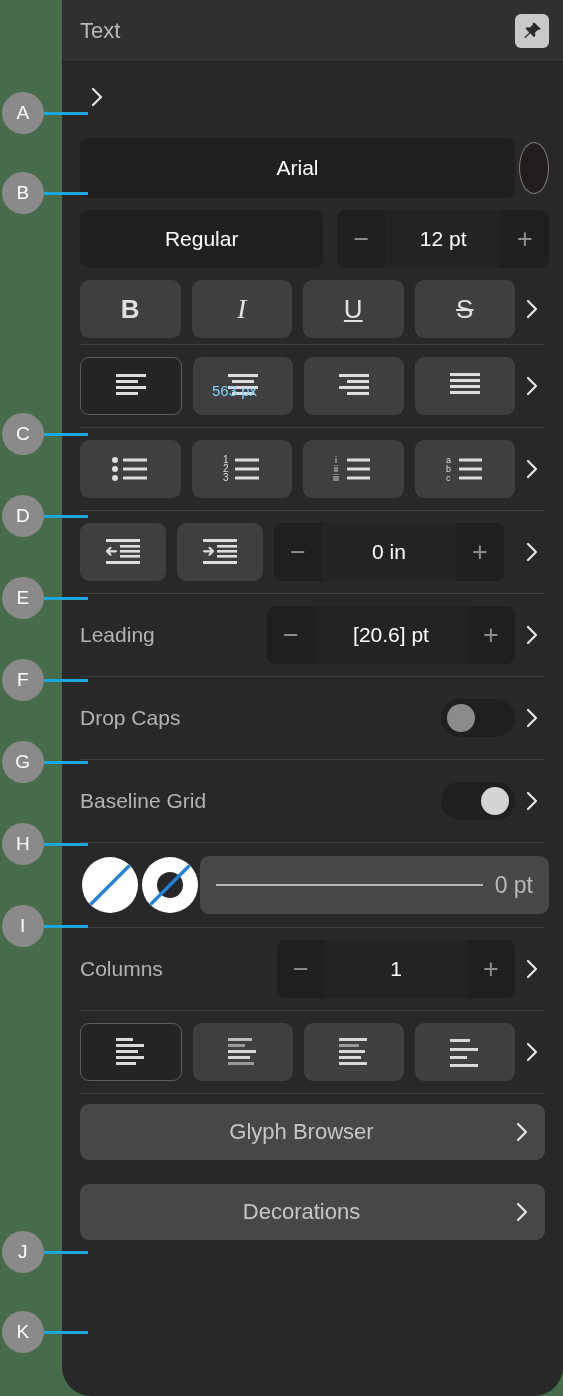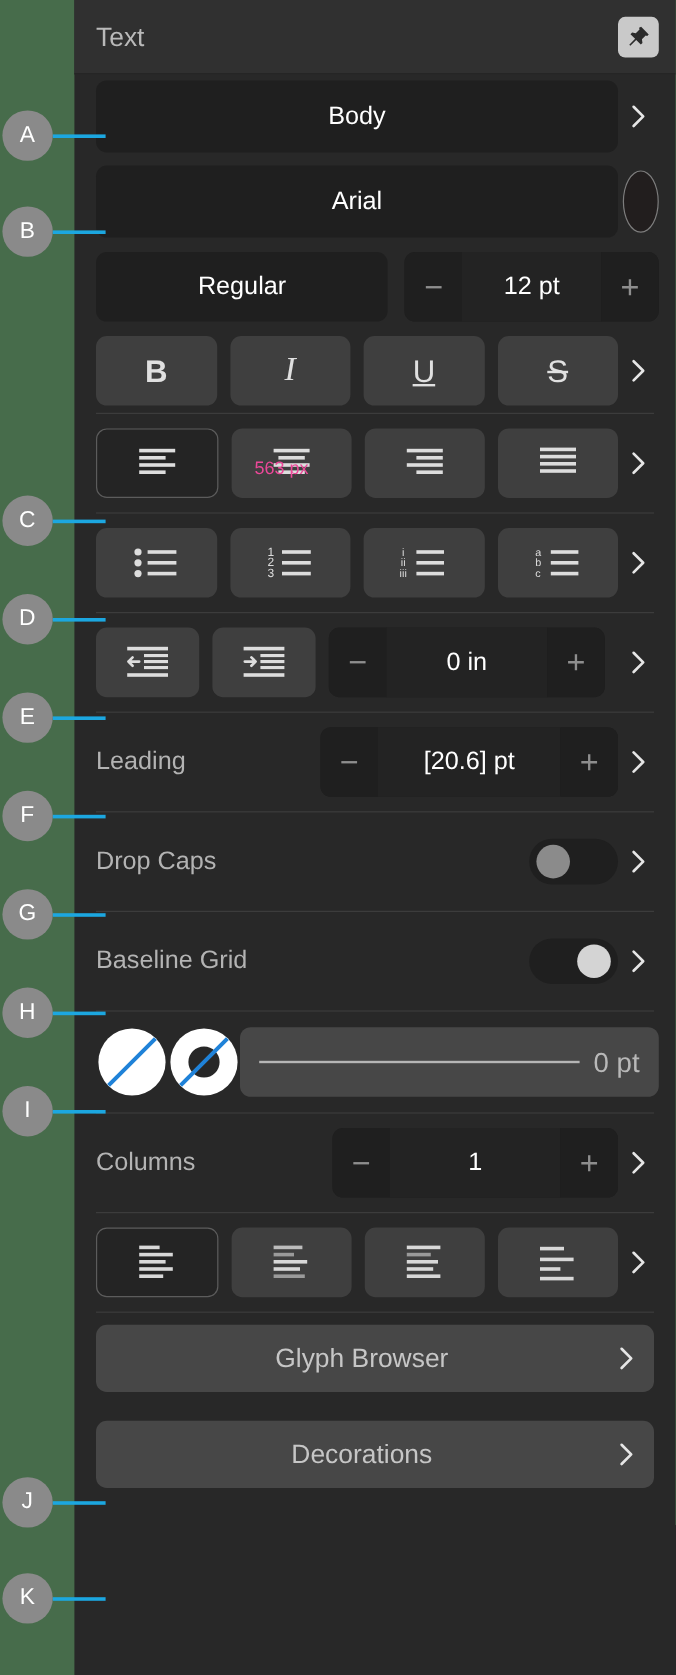--- a/index.html
+++ b/index.html
@@ -23,20 +23,21 @@
   .leader {
     position: absolute; left: 44px; top: -1.5px;
     height: 3px; width: 44px; background: #1ca7e0;
   }
 
   
   .panel {
     position: absolute; left: 62px; top: 0;
     width: 501px; height: 1396px;
     background: #282828;
+    border-radius: 29px;
   }
   .panel-header {
     height: 62px; background: #303030;
     display: flex; align-items: center;
     padding: 0 14px 0 18px;
     border-bottom: 1px solid #232323;
   }
   .panel-title { color: #b9b9b9; font-size: 22px; flex: 1; }
   .pin-btn {
     width: 34px; height: 34px; border-radius: 6px;
@@ -125,41 +126,40 @@
   
   .wide {
     margin: 10px 18px 0 18px; height: 56px; border-radius: 9px;
     background: #474747; display: flex; align-items: center;
     padding: 0 6px 0 18px; color: #c6c6c6; font-size: 22px;
   }
   .wide .t { flex: 1; text-align: center; }
 
   .watermark {
     position: absolute; left: 150px; top: 382px;
-    color: #ec4899; font-size: 15px; font-family: "Liberation Sans", sans-serif;
+    color: #7dd3fc; font-size: 15px; font-family: "Liberation Sans", sans-serif;
   }
 </style>
 </head>
 <body>
 
 <div class="stage">
 
   <div class="panel">
 
     <div class="panel-header">
       <div class="panel-title">Text</div>
       <div class="pin-btn">
         <svg viewBox="0 0 24 24">
           <path d="M14.5 2.6l6.9 6.9-1.4 1.4-1.4-.4-3.4 3.4.5 3.3-1.5 1.5-4.2-4.2-5.3 5.3-1-1 5.3-5.3L4.8 9.3l1.5-1.5 3.3.5 3.4-3.4-.4-1.4z" fill="#2b2b2b"></path>
         </svg>
       </div>
     </div>
 
     <div class="row" style="height:70px">
-      <div class="pill">Body</div>
       <div class="chev">
         <svg viewBox="0 0 16 24">
             <path d="M4 4l8 8-8 8" stroke="#e6e6e6" stroke-width="2.2" fill="none" stroke-linecap="round" stroke-linejoin="round"></path>
           </svg>
       </div>
     </div>
 
     <div class="row" style="height:72px">
       <div class="pill">Arial</div>
       <div class="chev" style="width:34px;min-width:34px">

